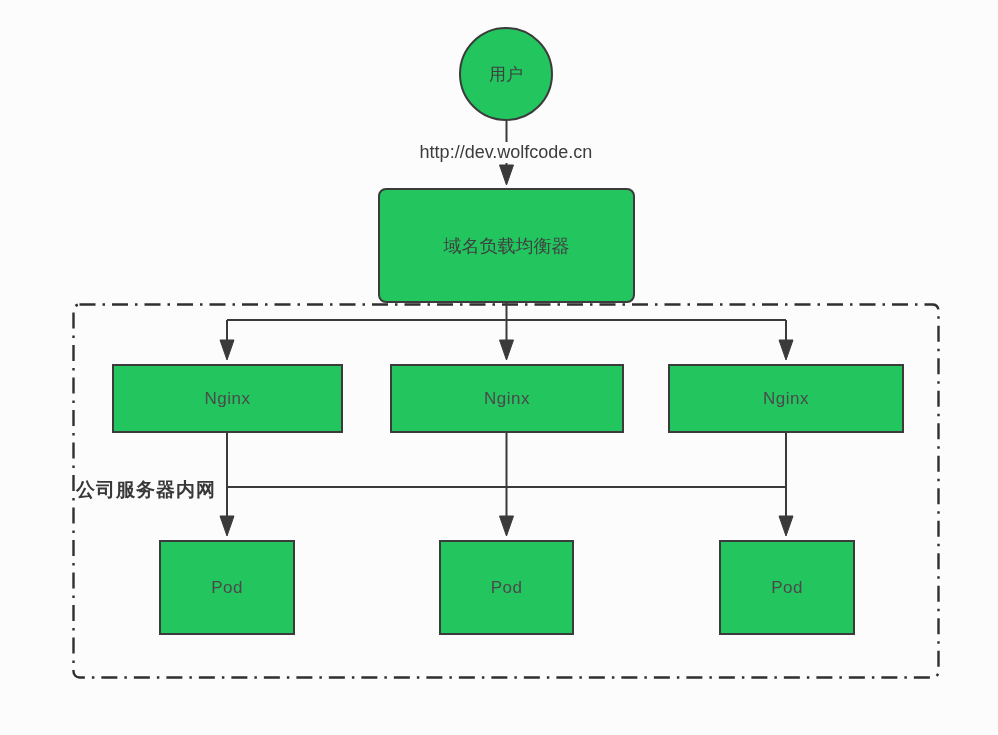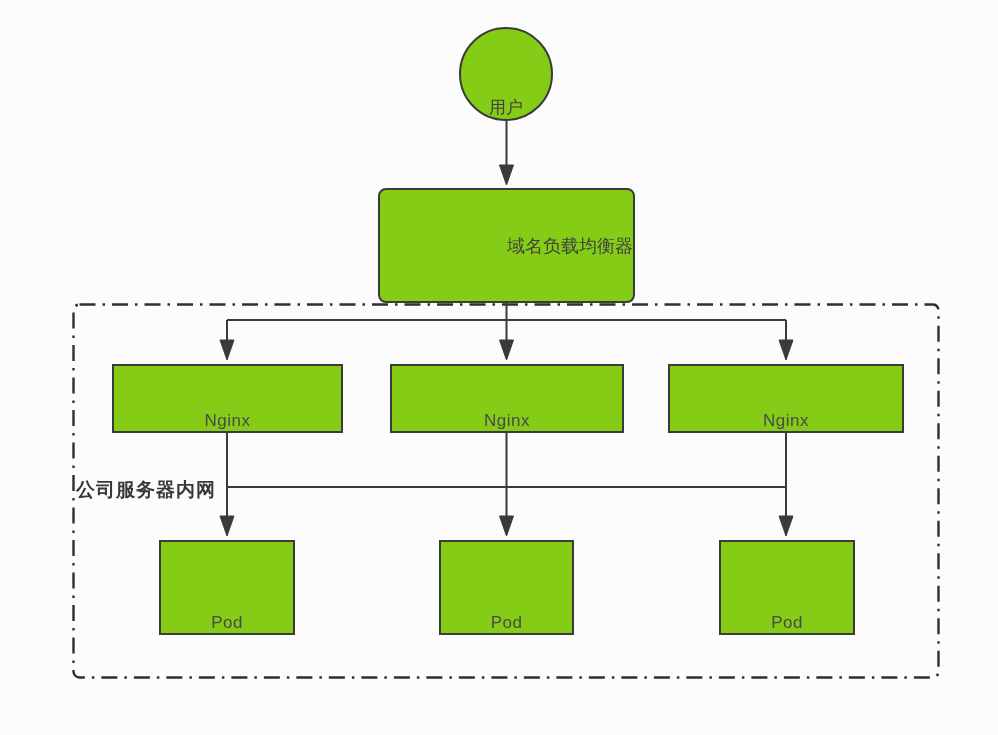--- a/index.html
+++ b/index.html
@@ -18,24 +18,24 @@
   .connector-layer {
     position: absolute;
     left: 0;
     top: 0;
     width: 998px;
     height: 735px;
   }
   .node {
     position: absolute;
     box-sizing: border-box;
-    background: #84cc16;
+    background: #22c55e;
     border: 2px solid #3b3b3b;
     display: flex;
-    align-items: flex-end;
+    align-items: center;
     justify-content: center;
     color: #4a4a4a;
   }
   .node.rect {
     border-radius: 0;
     font-size: 17px;
     letter-spacing: 0.5px;
   }
   .node.circle {
     border-radius: 50%;
@@ -106,20 +106,21 @@
     <line x1="227" y1="433" x2="227" y2="534" stroke="#3a3a3a" stroke-width="2" marker-end="url(#arrow)"></line>
     <line x1="506.5" y1="433" x2="506.5" y2="534" stroke="#3a3a3a" stroke-width="2" marker-end="url(#arrow)"></line>
     <line x1="786" y1="433" x2="786" y2="534" stroke="#3a3a3a" stroke-width="2" marker-end="url(#arrow)"></line>
     <line x1="227" y1="487" x2="786" y2="487" stroke="#3a3a3a" stroke-width="2"></line>
   </svg>
 
   <div class="node circle user-node">
     <span>用户</span>
   </div>
 
+  <div class="url-label">http://dev.wolfcode.cn</div>
 
   <div class="node lb lb-node">
     <div>域名负载均衡器</div>
   </div>
 
   <div class="intranet-label">公司服务器内网</div>
 
   <div class="node rect nginx-1">
     <span>Nginx</span>
   </div>

